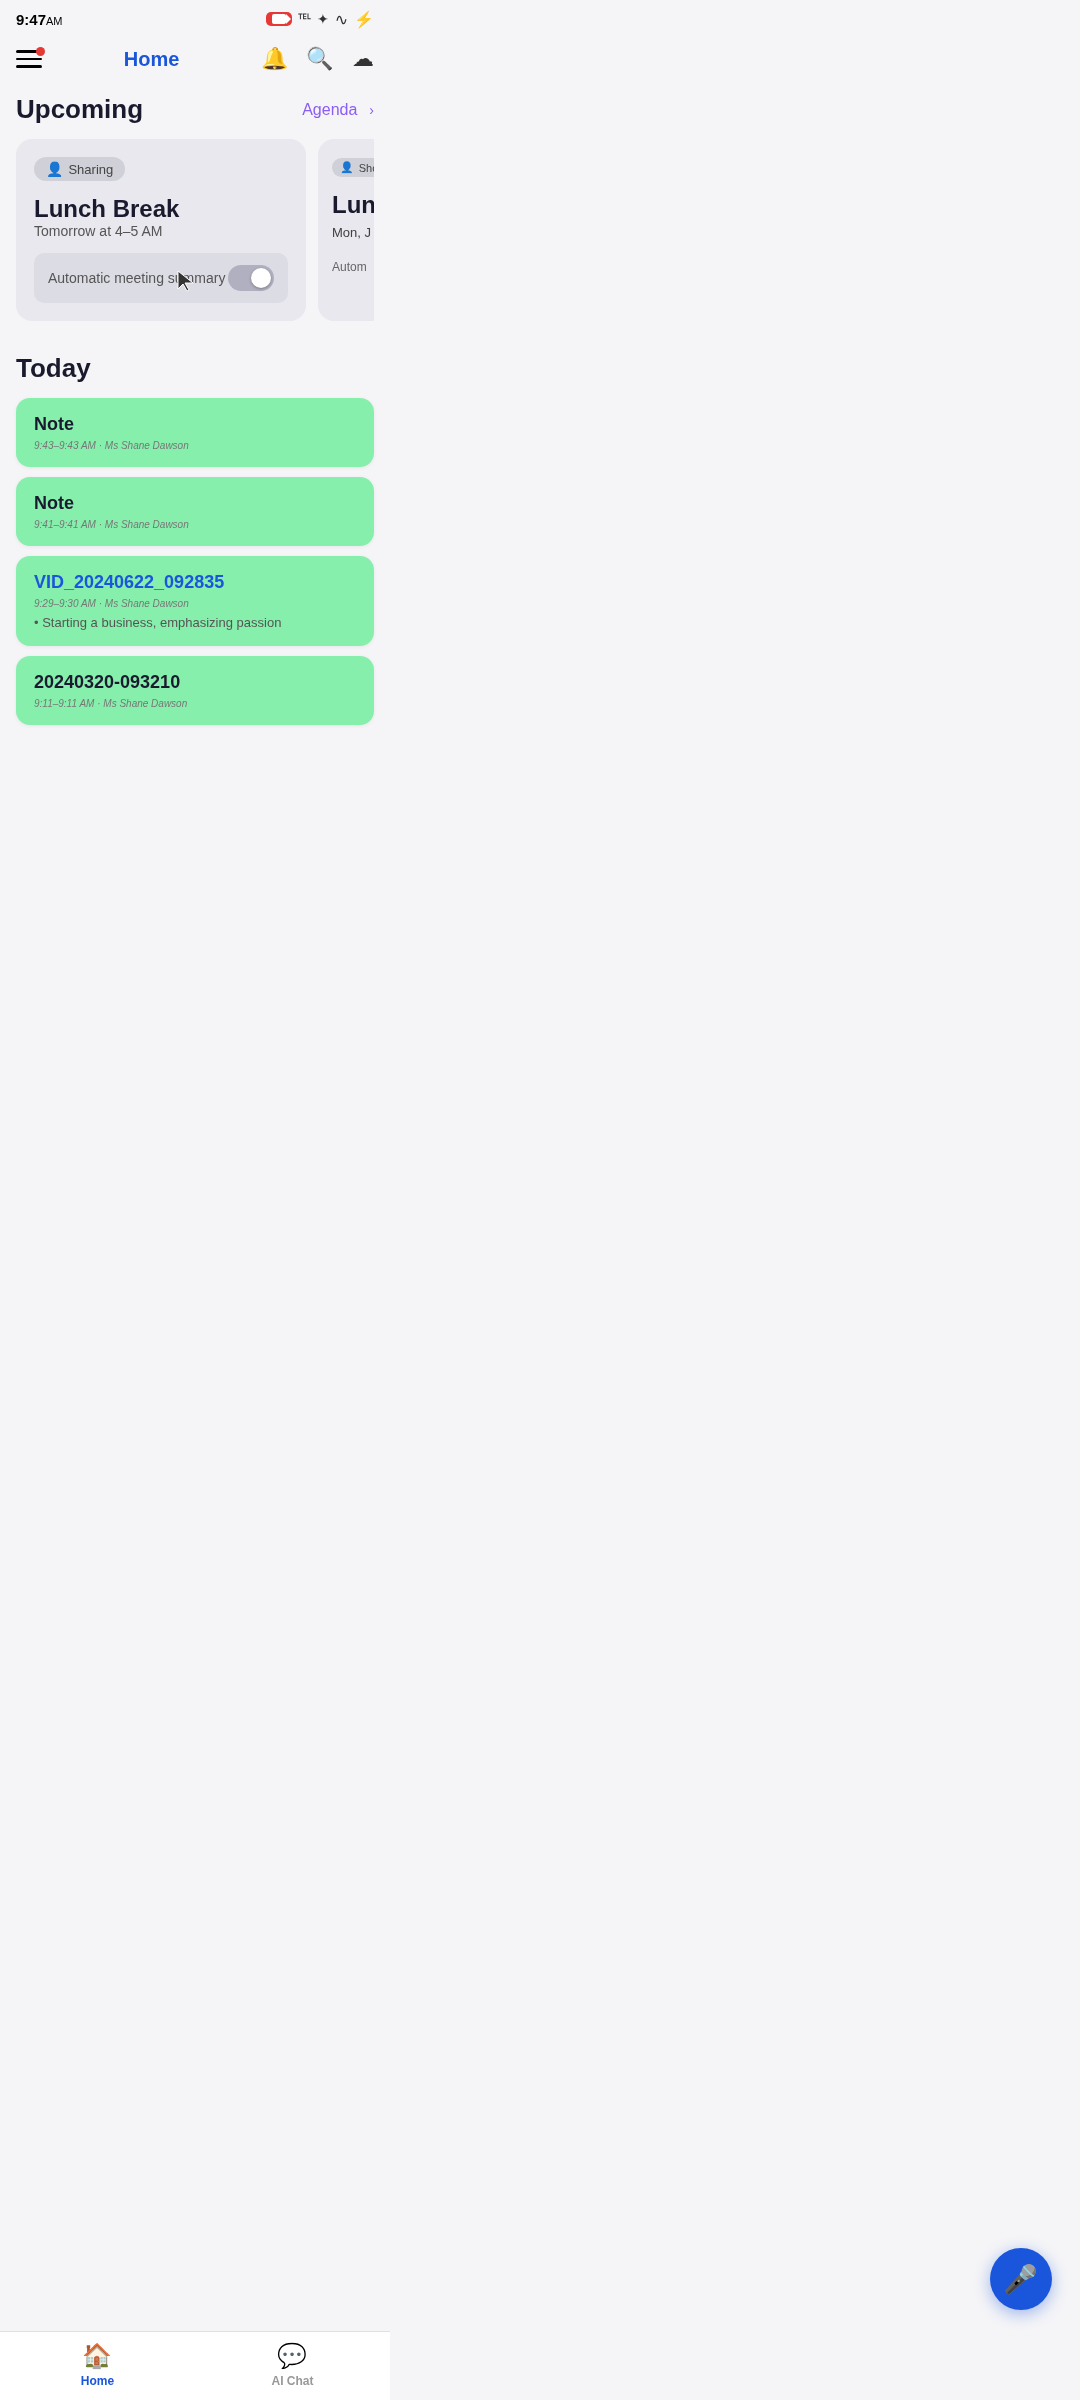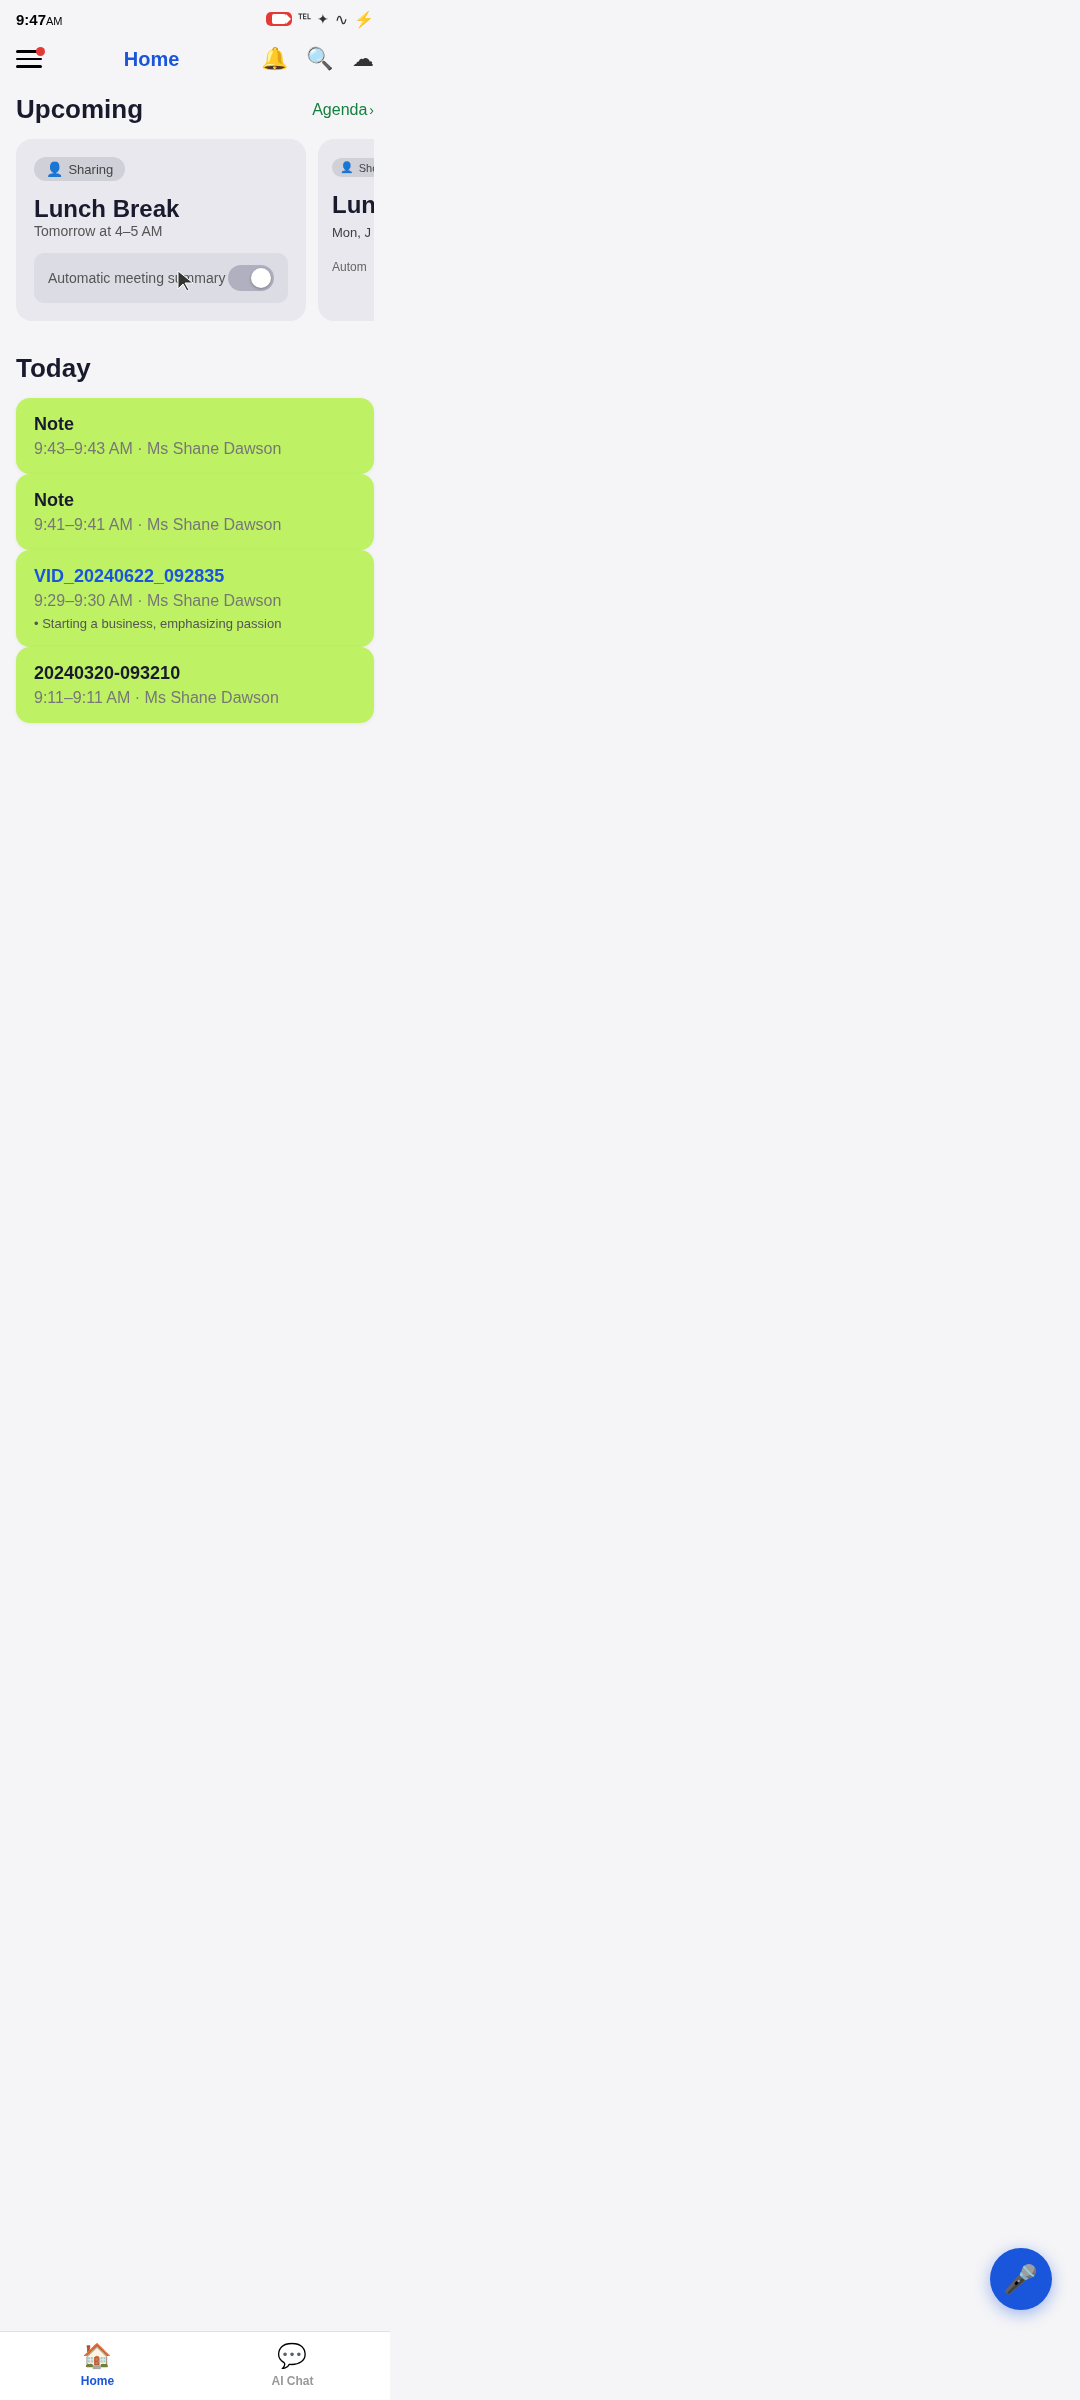--- a/index.html
+++ b/index.html
@@ -88,25 +88,25 @@
       align-items: center;
       margin-bottom: 14px;
     }
     .section-title {
       font-size: 26px;
       font-weight: 700;
       color: #1a1a2e;
     }
     .section-link {
       font-size: 16px;
-      color: #15803d;
+      color: #8b5cf6;
       font-weight: 500;
       display: flex;
       align-items: center;
-      gap: 2px;
+      gap: 12px;
       cursor: pointer;
     }
 
     
     .upcoming-scroll {
       display: flex;
       gap: 12px;
       overflow-x: auto;
       margin-bottom: 28px;
       padding-bottom: 4px;
@@ -197,35 +197,37 @@
     }
     .today-title {
       font-size: 26px;
       font-weight: 700;
       color: #1a1a2e;
       margin-bottom: 14px;
     }
 
     
     .note-card {
-      background: #bef264;
+      background: #86efac;
       border-radius: 14px;
       padding: 16px 18px;
+      margin-bottom: 10px;
       box-shadow: 0 1px 4px rgba(0,0,0,0.06);
       cursor: pointer;
     }
     .note-card-title {
       font-size: 18px;
       font-weight: 700;
       color: #1a1a2e;
       margin-bottom: 5px;
     }
     .note-card-subtitle {
-      font-size: 16px;
+      font-size: 10px;
       color: #777;
+      font-style: italic;
     }
     .note-card-bullet {
       font-size: 13px;
       color: #555;
       margin-top: 6px;
     }
     .note-card-title-blue {
       font-size: 18px;
       font-weight: 700;
       color: #1a56db;

